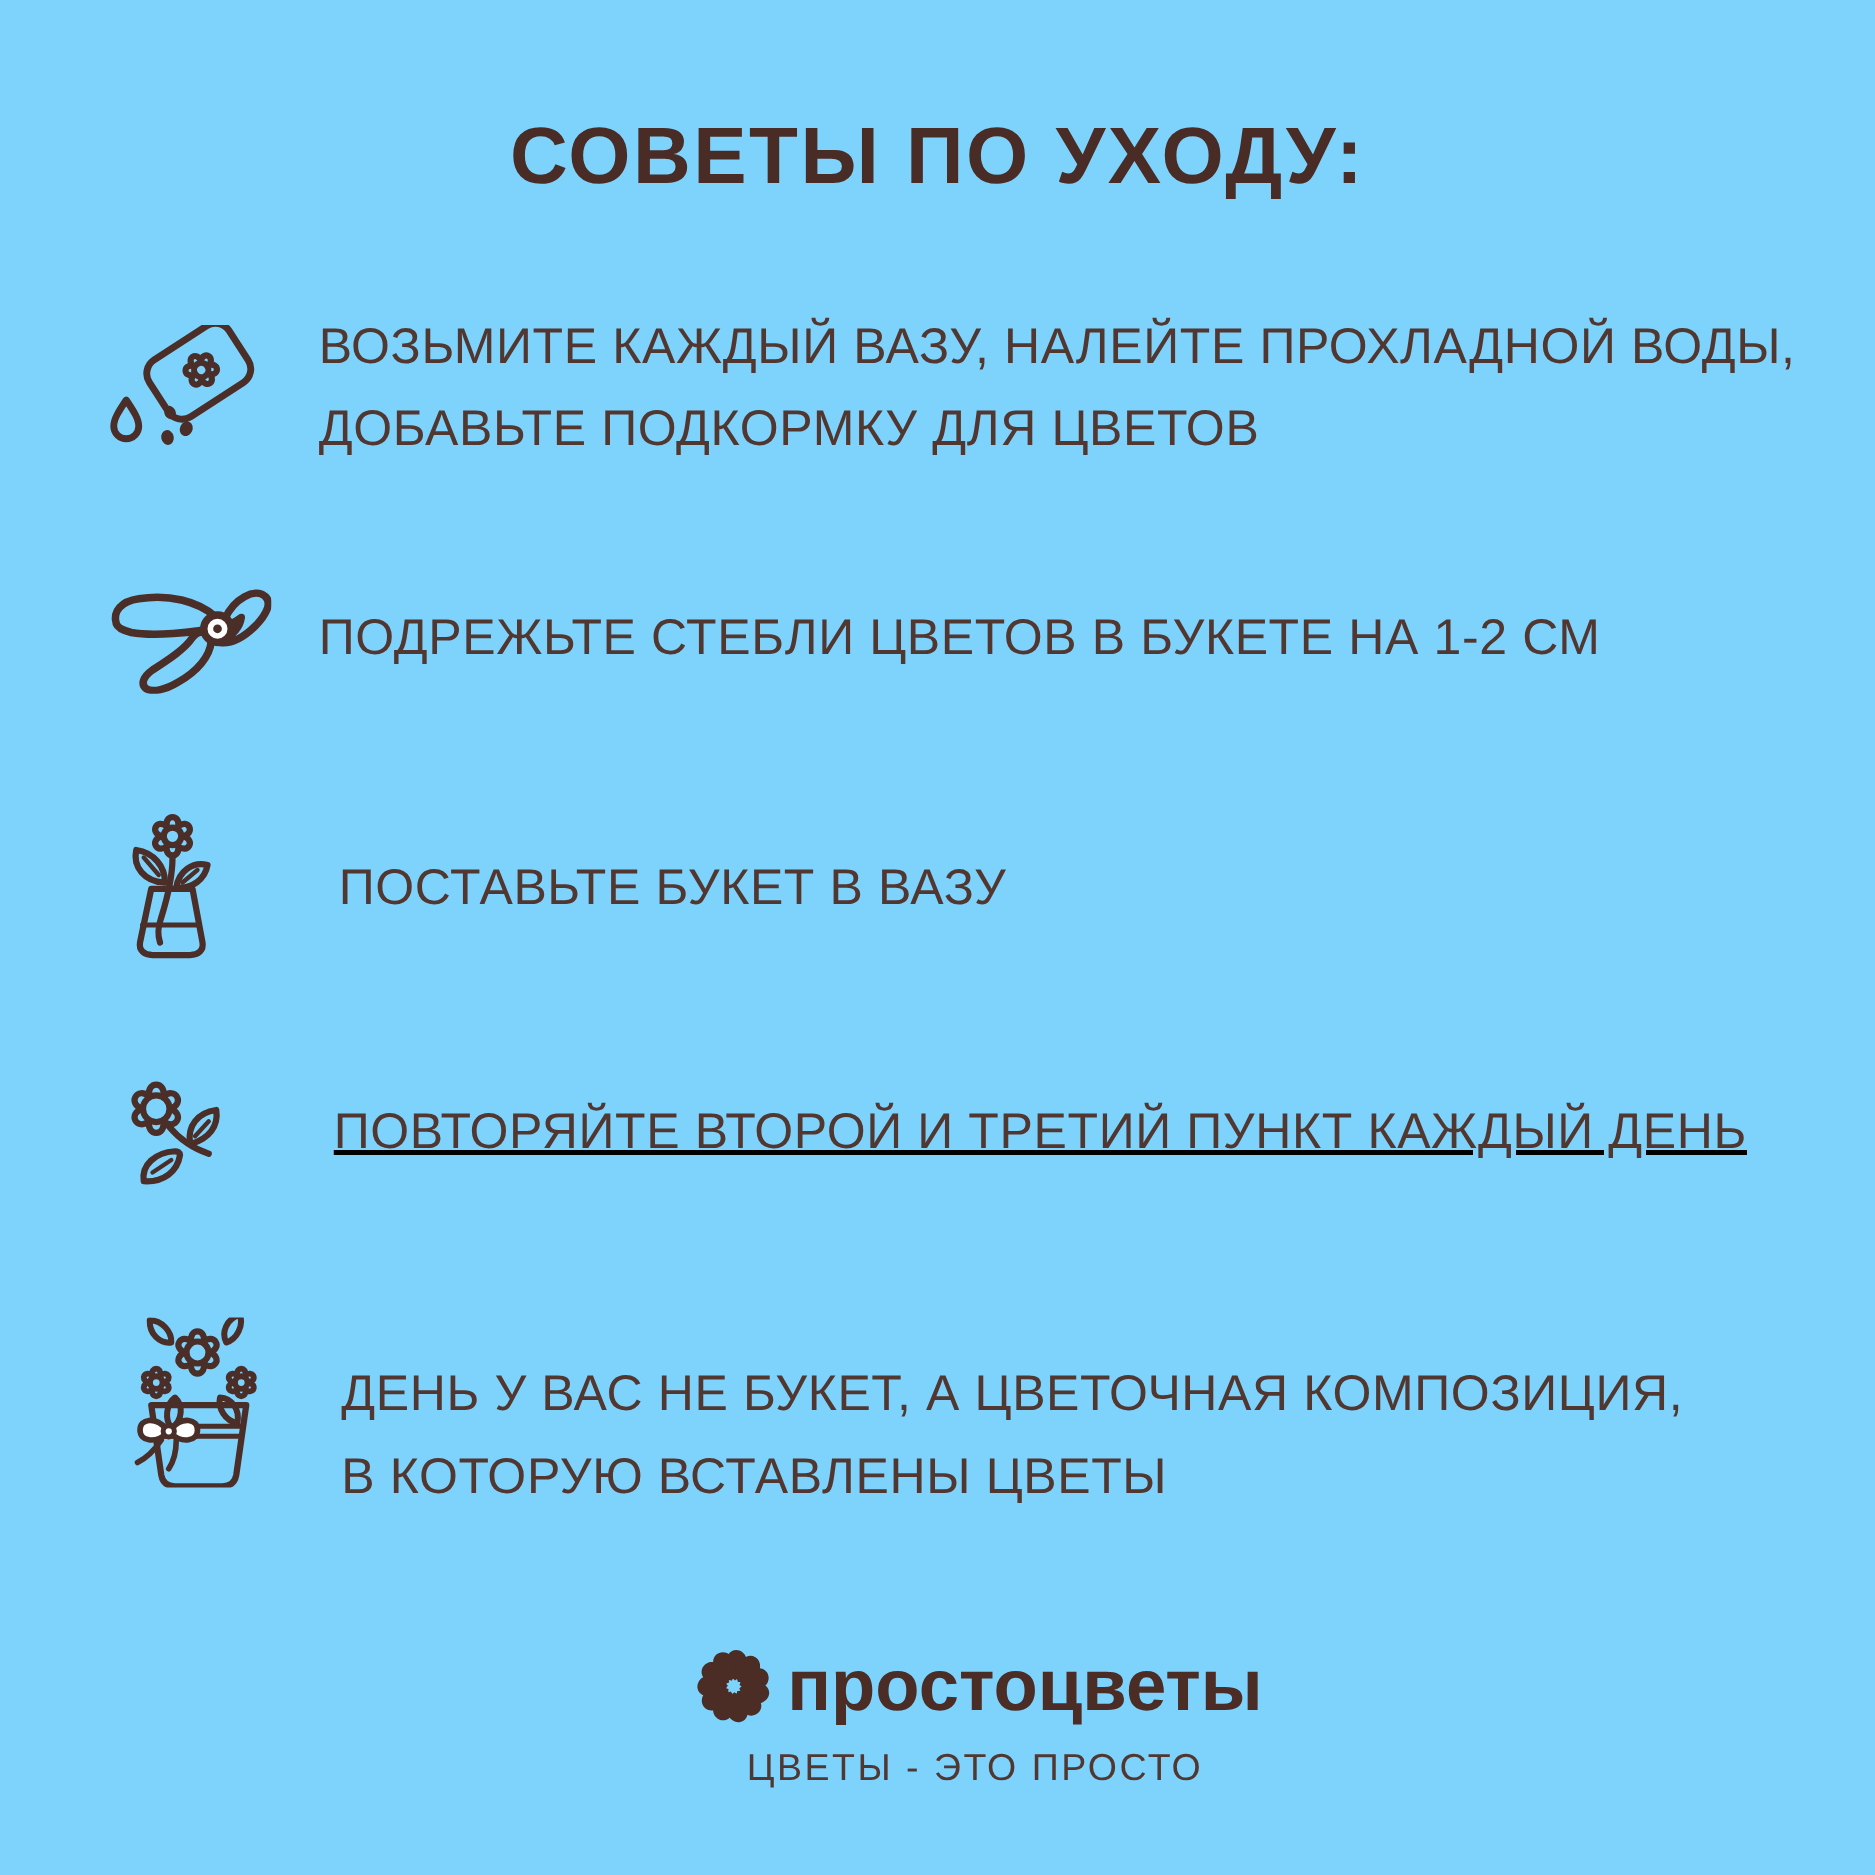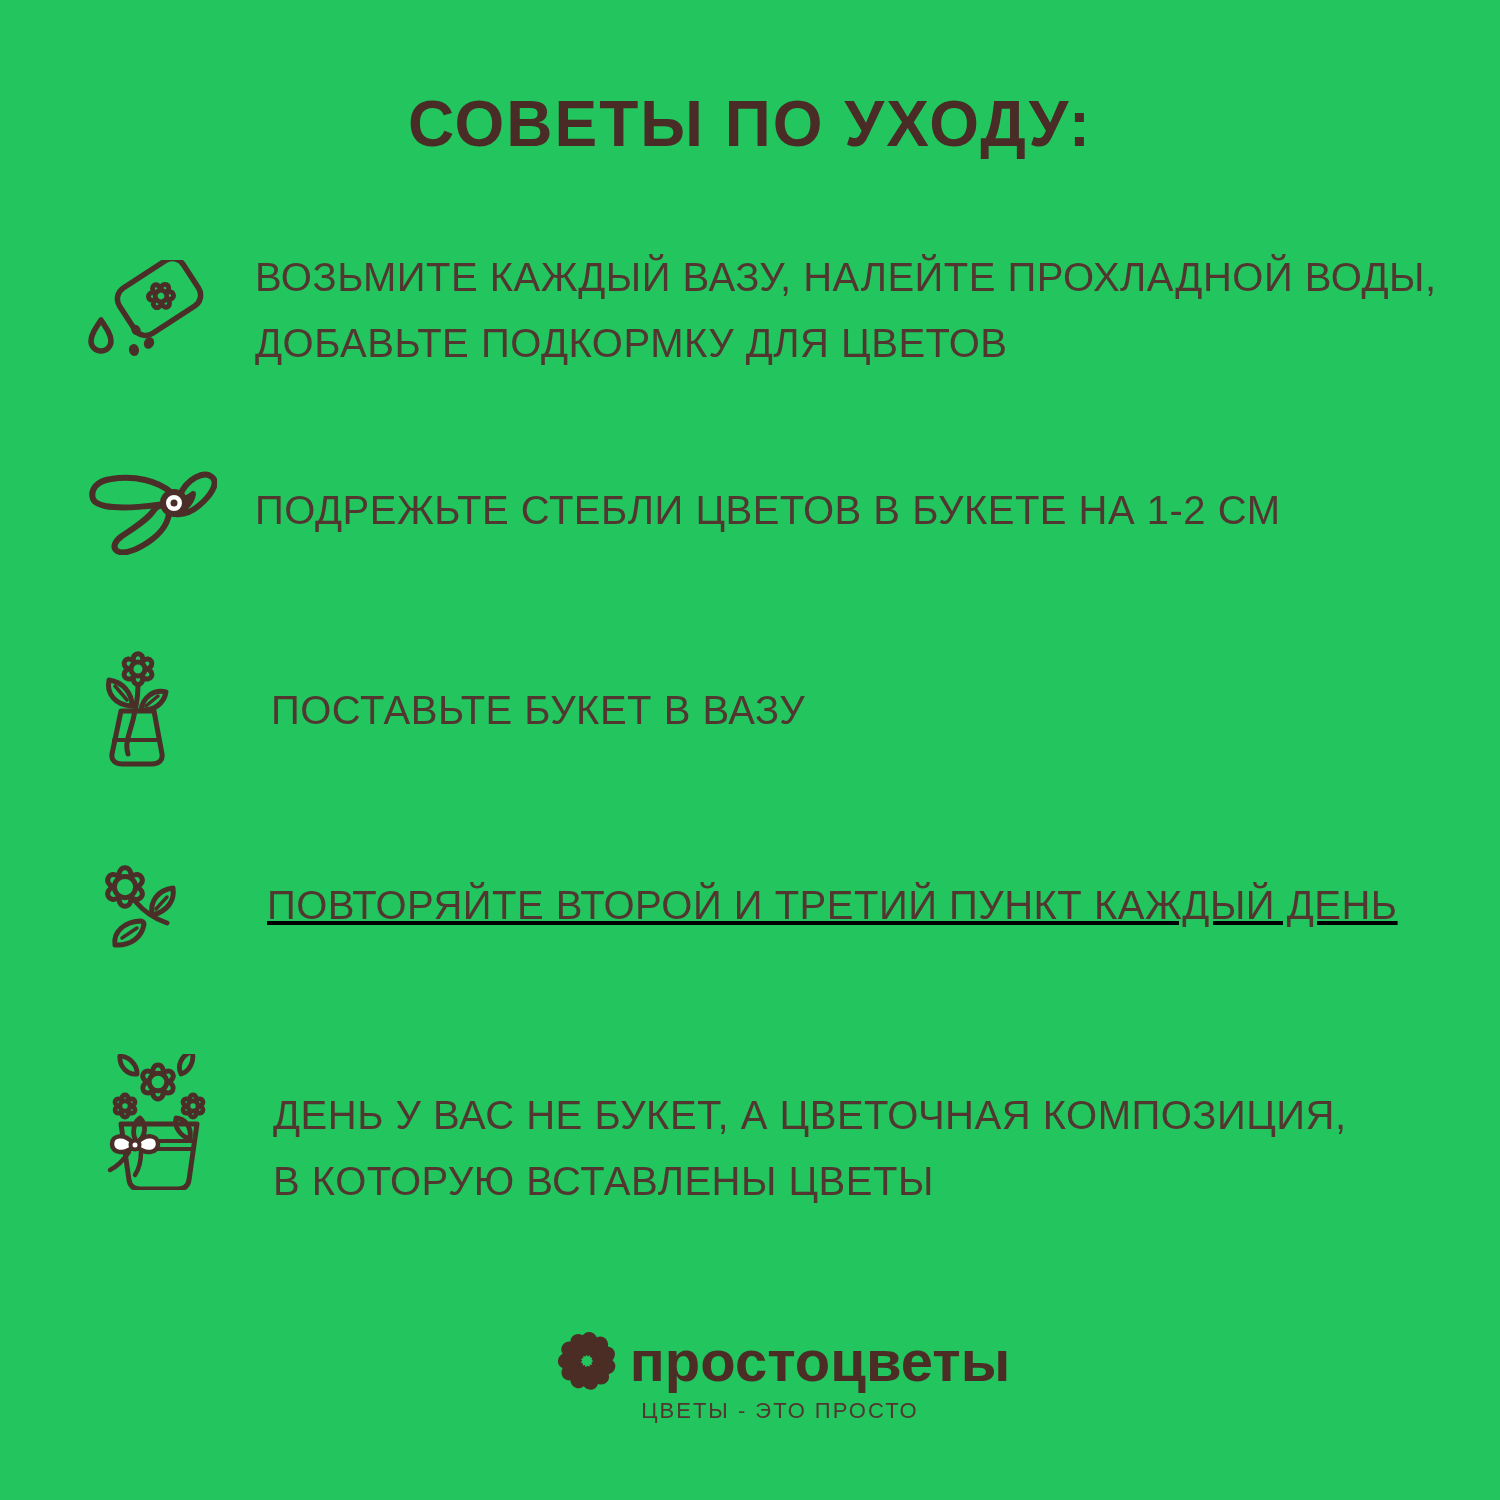--- a/index.html
+++ b/index.html
@@ -1,17 +1,17 @@
 <!DOCTYPE html>
 <html lang="ru"><head>
 <meta charset="utf-8">
 <style>
   html,body{margin:0;padding:0;background:#fff;}
   .page{
-    position:relative;width:1500px;height:1500px;background:#22c55e;overflow:hidden;
+    position:relative;width:1500px;height:1500px;background:#7dd3fc;overflow:hidden;
     font-family:"Liberation Sans","DejaVu Sans",sans-serif;
   }
   .title{
     position:absolute;top:92px;left:0;width:100%;text-align:center;
     font-size:64px;font-weight:700;letter-spacing:2px;color:#4a2c26;line-height:1;
   }
   .row{position:absolute;left:85px;right:60px;display:flex;align-items:center;}
   .icon-cell{flex:0 0 170px;width:170px;display:flex;align-items:center;justify-content:flex-start;}
   .tip-text{
     color:#523731;font-size:40px;line-height:66px;letter-spacing:0.5px;font-weight:400;
@@ -19,23 +19,23 @@
   .row1{top:240px;height:140px;}
   .row2{top:445px;height:130px;}
   .row3{top:640px;height:140px;}
   .row4{top:835px;height:140px;text-decoration:underline;}
   .row5{top:1040px;height:215px;}
   .row3 .icon-cell{padding-left:16px;}
   .row4 .icon-cell{padding-left:12px;}
   .row5 .icon-cell{padding-left:18px;align-self:flex-start;padding-top:14px;}
   .footer{position:absolute;top:1312px;left:0;width:100%;text-align:center;}
   .footer-inner{display:inline-block;position:relative;left:30px;}
-  .brand-row{display:flex;align-items:center;justify-content:center;margin-top:12px;}
+  .brand-row{display:flex;align-items:center;justify-content:center;}
   .brand-name{color:#4b2d26;font-size:58px;font-weight:700;letter-spacing:0;margin-left:6px;line-height:1;}
-  .tagline{color:#523731;font-size:22px;letter-spacing:2px;font-weight:400;}
+  .tagline{margin-top:12px;color:#523731;font-size:30px;letter-spacing:2px;font-weight:400;}
   svg{display:block;}
 </style>
 </head>
 <body>
 
 <div class="page">
 
   <svg width="0" height="0" aria-hidden="true">
     <defs>
       <path id="flw" d="M9,0 C18.7,3.3 12.2,14.6 4.5,7.8 C6.5,17.9 -6.5,17.9 -4.5,7.8 C-12.2,14.6 -18.7,3.3 -9,0 C-18.7,-3.3 -12.2,-14.6 -4.5,-7.8 C-6.5,-17.9 6.5,-17.9 4.5,-7.8 C12.2,-14.6 18.7,-3.3 9,0 Z"></path>

